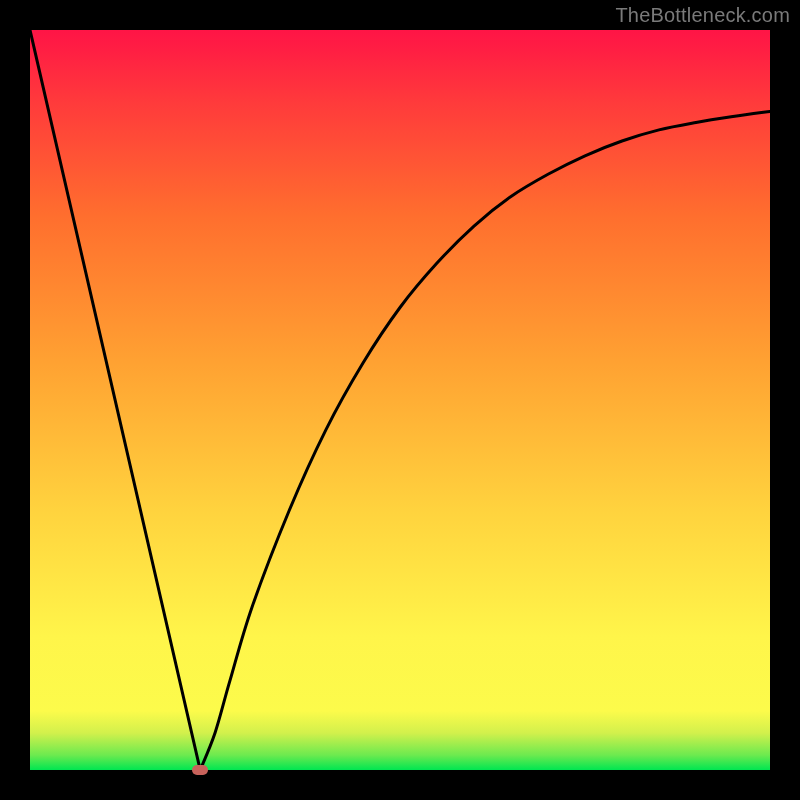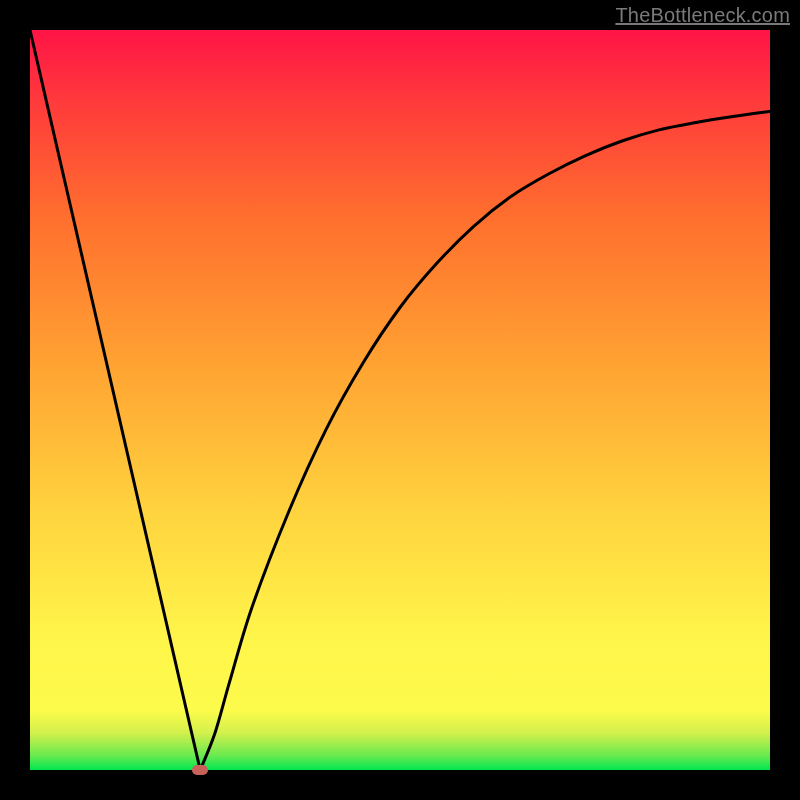--- a/index.html
+++ b/index.html
@@ -46,21 +46,20 @@
     transform: translate(-50%, -50%);
   }
   .watermark {
     position: absolute;
     top: 4px;
     right: 10px;
     color: #7a7a7a;
     font-size: 20px;
     letter-spacing: 0.2px;
     font-weight: 500;
-    text-decoration: underline;
   }
 </style>
 </head>
 <body>
 
 <div class="frame">
 
   <div class="plot-area">
 
     <svg class="gradient-bg" viewBox="0 0 740 740" preserveAspectRatio="none">

